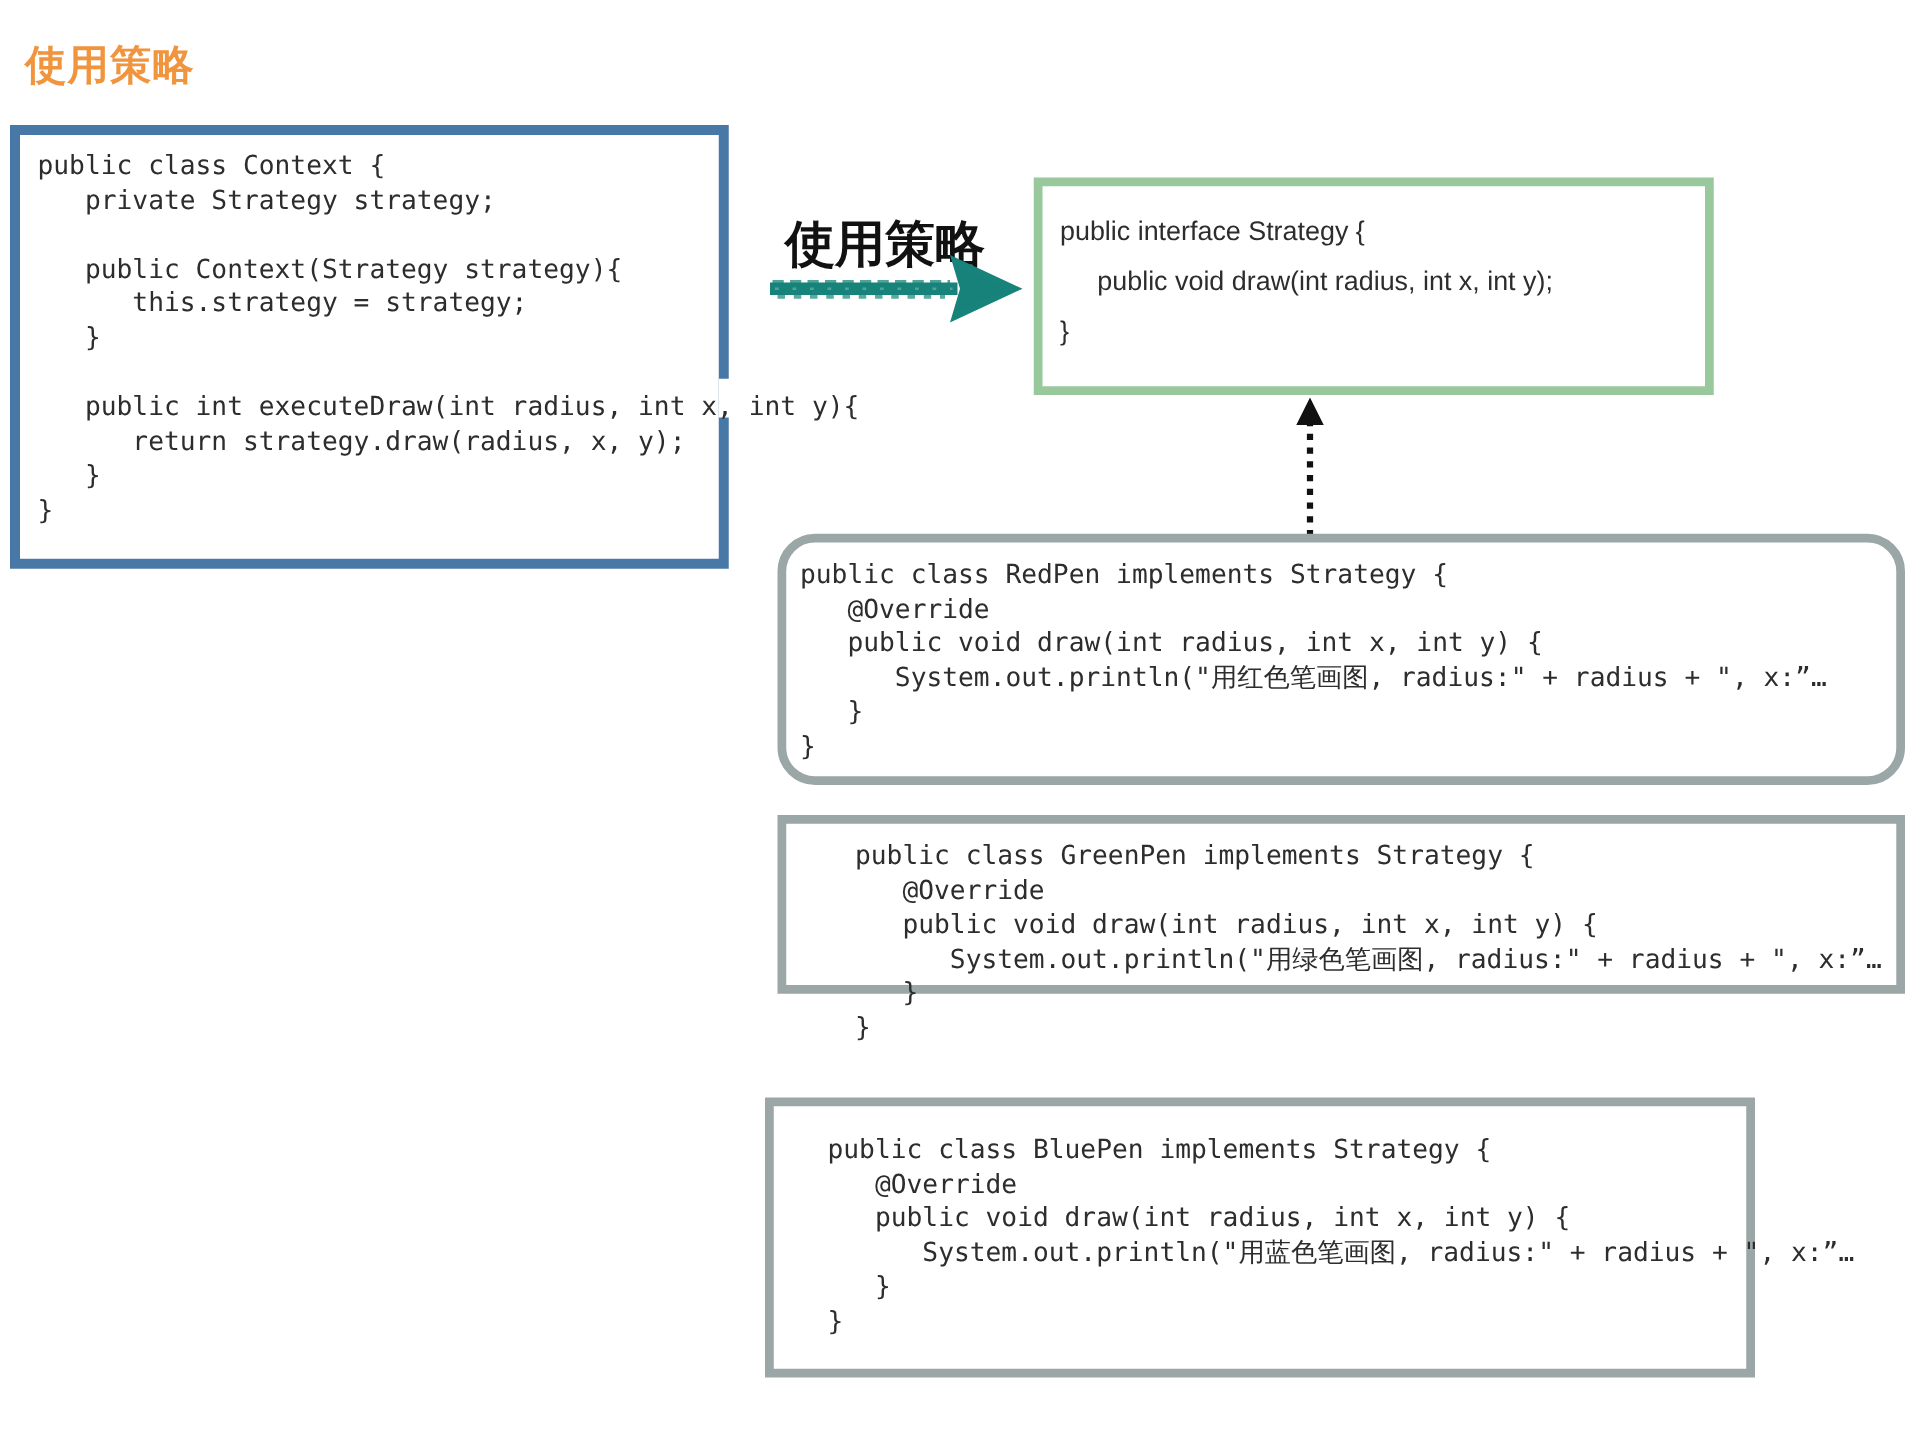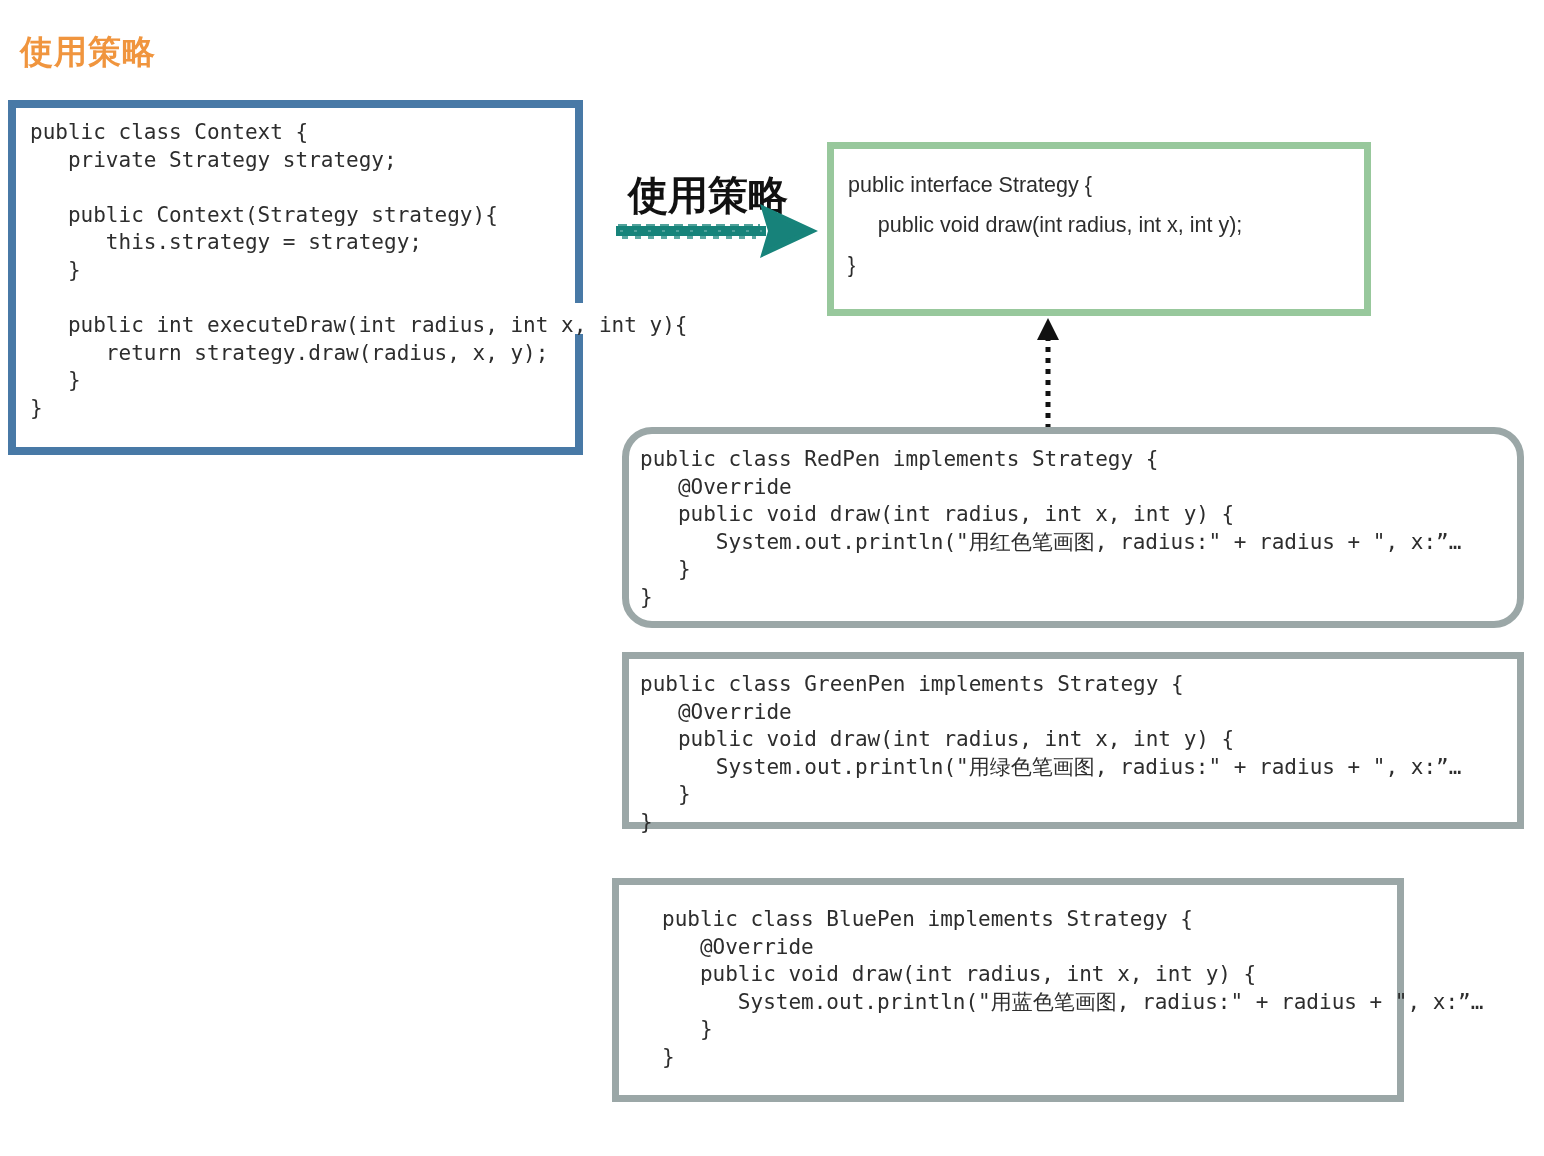--- a/index.html
+++ b/index.html
@@ -13,21 +13,21 @@
   .title{
     position:absolute;left:20px;top:30px;margin:0;
     font-size:33px;font-weight:bold;color:#F0953E;
     letter-spacing:1px;
   }
   .box{position:absolute;background:#ffffff;box-sizing:border-box;}
   .context-box{left:8px;top:100px;width:575px;height:355px;border:8px solid #4879A6;}
   .strategy-box{left:827px;top:142px;width:544px;height:174px;border:7px solid #98C89C;}
   .impl-box{border:7px solid #9BA7A7;}
   .redpen-box{left:622px;top:427px;width:902px;height:201px;border-radius:30px;}
-  .greenpen-box{left:622px;top:652px;width:902px;height:177px;}
+  .greenpen-box{left:622px;top:652px;width:902px;height:143px;padding-left:44px;}
   .bluepen-box{left:612px;top:878px;width:792px;height:224px;padding-left:16px;}
 
   pre.code{margin:0;white-space:pre;color:#2D2D2D;}
   pre.mono{
     font-family:"DejaVu Sans Mono", monospace;
     font-size:21px;line-height:27.6px;
   }
   .context-box pre{padding:11px 0 0 14px;position:relative;z-index:3;}
   .redpen-box pre,.greenpen-box pre{padding:12px 0 0 11px;}
   .bluepen-box pre{padding:21px 0 0 27px;}

